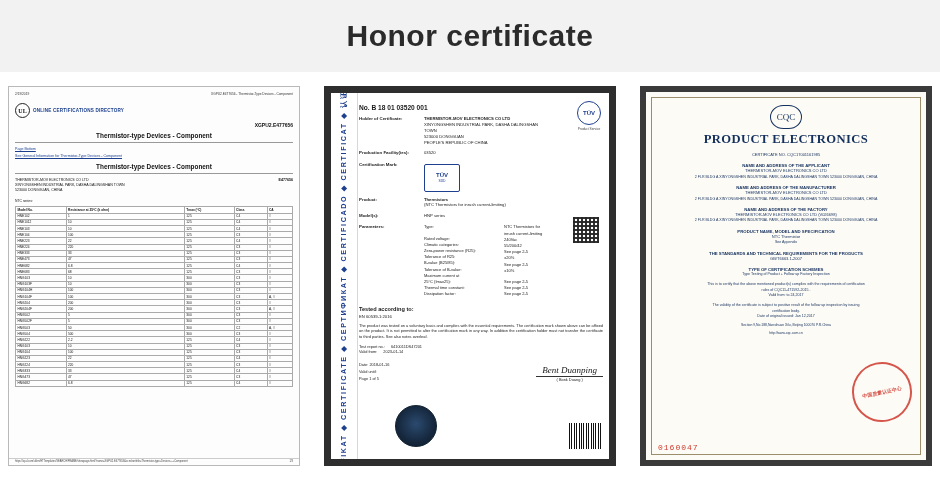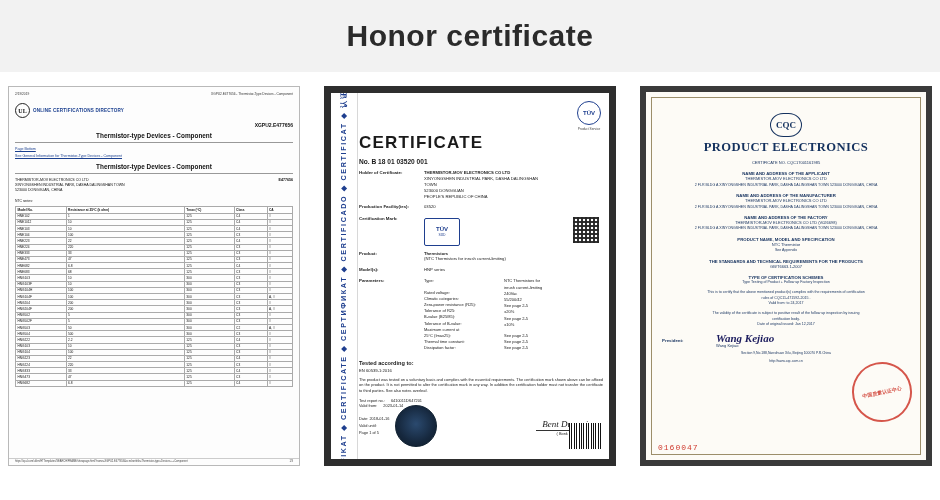--- a/index.html
+++ b/index.html
@@ -323,25 +323,25 @@
     inset: 5px;
     border: 1px solid #9c8e6a;
     padding: 7px 10px;
     box-sizing: border-box;
     text-align: center;
     color: #15315e;
     font-size: 4px;
   }
   .cqc-logo {
     width: 30px; height: 22px;
-    margin: 8px auto 2px auto;
+    margin: 0 auto 2px auto;
     border: 1.6px solid #14315e;
     border-radius: 50% / 60%;
     display: flex; align-items: center; justify-content: center;
-    font-weight: bold; font-size: 9px;
+    font-weight: normal; font-size: 9px;
     color: #14315e;
     font-family: "Liberation Serif", serif;
   }
   .cqc-title {
     font-size: 12.6px;
     font-weight: bold;
     letter-spacing: 0.4px;
     color: #14315e;
     margin: 3px 0 5px 0;
     font-family: "Liberation Serif", serif;
@@ -662,21 +662,20 @@
         <div class="tuv-side">
           <div class="tuv-side-text">RTIFIKAT ◆ CERTIFICATE ◆ CEPTИФИКАТ ◆ CERTIFICADO ◆ CERTIFICAT ◆ 认证证书</div>
         </div>
 
         <div class="tuv-body">
           <div class="tuv-logo">
             <div class="tuv-logo-badge">TÜV</div>
             <div class="tuv-logo-cap">Product Service</div>
           </div>
 
-          <div class="tuv-title">CERTIFICATE</div>
           <div class="tuv-no">No.  B 18 01 03520 001</div>
 
           <div class="row">
             <div class="lbl">Holder of Certificate:</div>
             <div class="val">
               <b>THERMISTOR-MOV ELECTRONICS CO LTD</b>
               <div>XINYONGSHEN INDUSTRIAL PARK, DASHA DALINGSHAN</div>
               <div>TOWN</div>
               <div>523000 DONGGUAN</div>
               <div>PEOPLE'S REPUBLIC OF CHINA</div>
@@ -811,25 +810,20 @@
           <div class="cqc-strong cqc-gap">TYPE OF CERTIFICATION SCHEMES</div>
           <div class="cqc-small">Type Testing of Product + Follow up Factory Inspection</div>
 
           <div class="cqc-small cqc-gap">This is to certify that the above mentioned product(s) complies with the requirements of certification</div>
           <div class="cqc-small">rules of CQC11-471592-2015 .</div>
           <div class="cqc-small">Valid from: to 24,2017</div>
           <div class="cqc-small cqc-gap">The validity of the certificate is subject to positive result of the follow up inspection by issuing</div>
           <div class="cqc-small">certification body.</div>
           <div class="cqc-small">Date of original issued: Jan 12,2017</div>
 
-          <div class="cqc-sign">
-            <span>President:</span>
-            <span class="cqc-sign-script">Wang Kejiao</span>
-            <div style="margin-left:54px;font-weight:normal;font-size:4px;">Wang Kejiao</div>
-          </div>
 
           <div class="cqc-addr">Section 9,No.188,Nansihuan Xilu, Beijing 100070 P.R.China</div>
           <div class="cqc-addr">http://www.cqc.com.cn</div>
         </div>
 
         <div class="cqc-seal">中国质量认证中心</div>
         <div class="cqc-serial">0160047</div>
       </div>
     </div>
 

